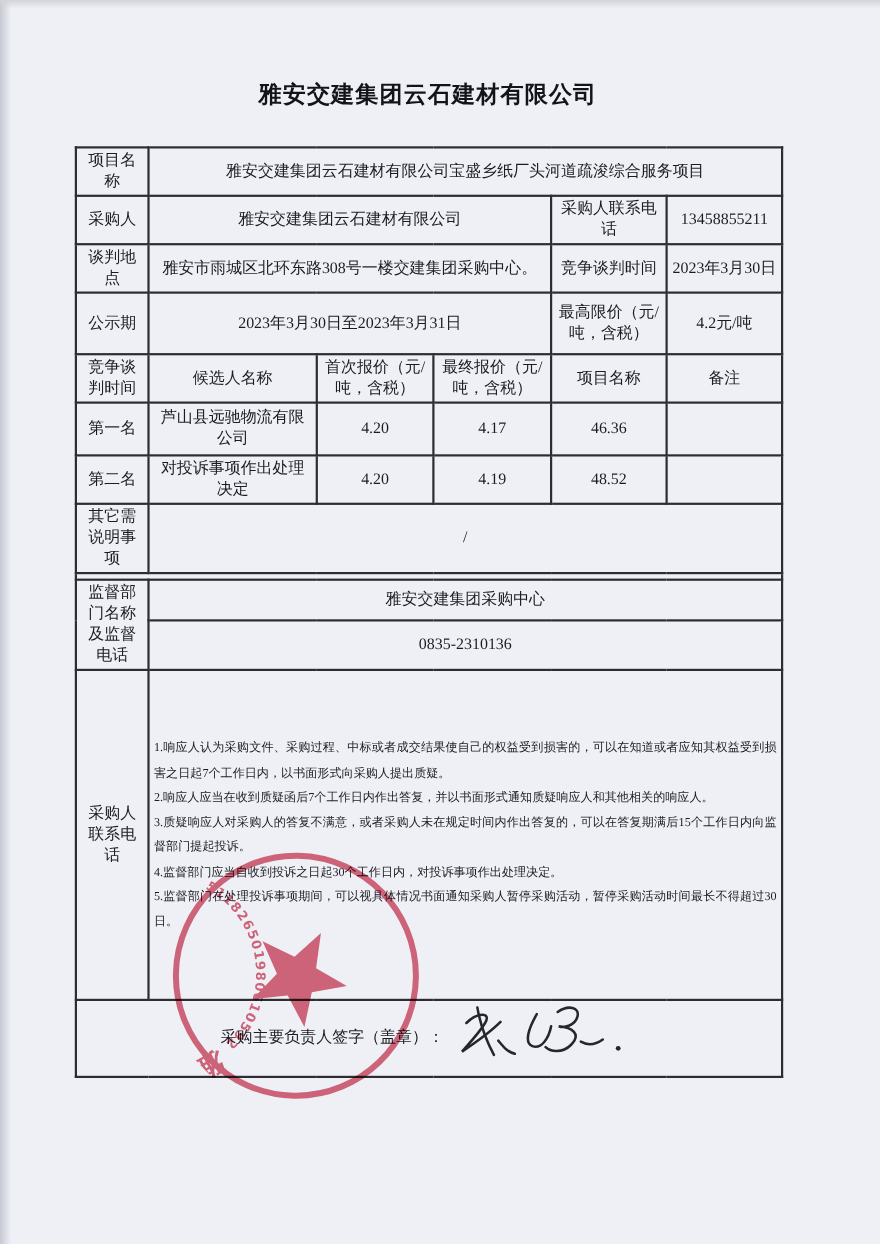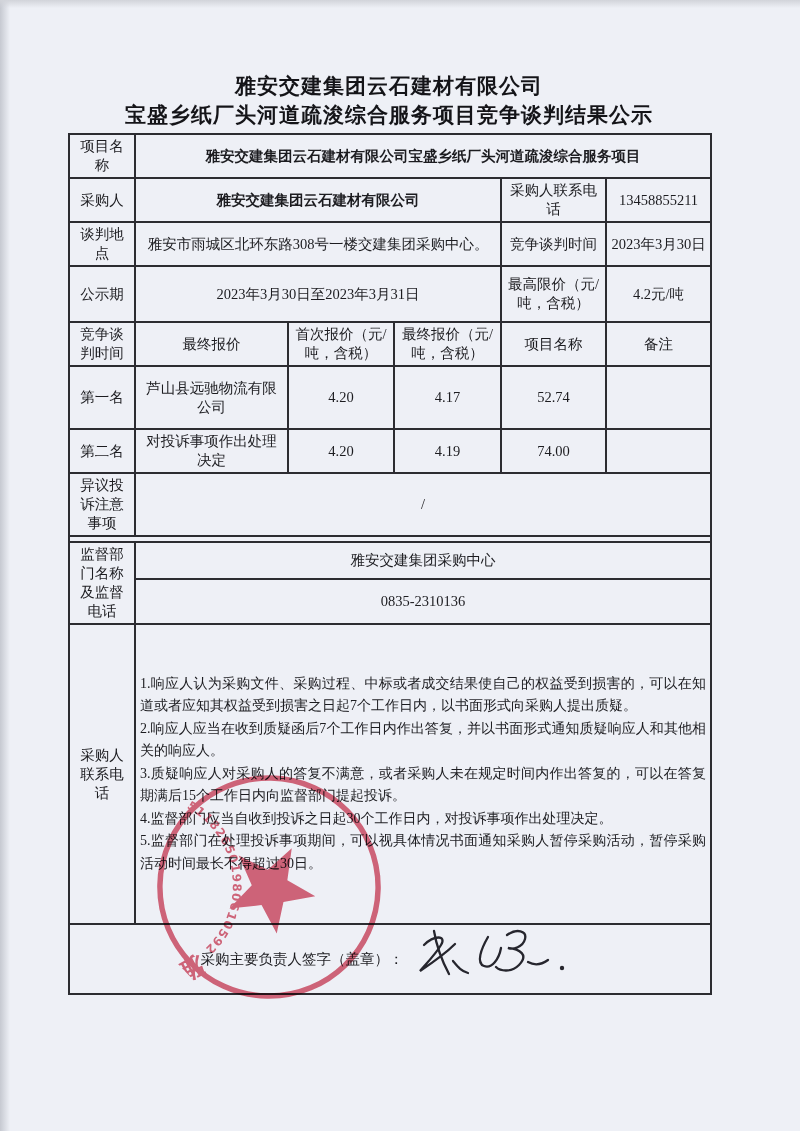--- a/index.html
+++ b/index.html
@@ -27,28 +27,28 @@
   }
   table.doc td{
     border:2px solid #2c2c31;
     vertical-align:middle;
     padding:2px 4px;
     text-align:center;
     overflow:hidden;
   }
   td.lab{ text-align:left; padding-left:4px; padding-right:2px; }
   td.l{ text-align:left; }
-  .bold{ font-weight:bold; }
+  .bold{ font-weight:normal; }
   tr.r1{height:40px} tr.r2{height:33px} tr.r3{height:40px} tr.r4{height:56px}
-  tr.r5{height:44px} tr.r6{height:63px} tr.r7{height:40px} tr.r8{height:35px}
+  tr.r5{height:44px} tr.r6{height:48px} tr.r7{height:40px} tr.r8{height:35px}
   tr.rgap{height:6px} tr.r9a{height:32px} tr.r9b{height:38px}
   tr.r10{height:300px} tr.r11{height:66px}
   tr.rgap td{padding:0;}
   td.objection{ text-align:left; padding:6px 8px; }
-  .obj-item{ font-size:14px; line-height:22.5px; text-align:justify; }
+  .obj-item{ font-size:11px; line-height:22.5px; text-align:justify; }
   td.sig-cell{ text-align:left; padding-left:4px; white-space:nowrap;border-radius:27px; }
   .sig-label{ vertical-align:middle; }
   .sig-svg{ vertical-align:middle; margin-left:6px; position:relative; top:-6px; }
 
   .stamp{
     position:absolute; left:150px; top:768px; width:238px; height:238px;
     transform:rotate(-44deg);
     opacity:0.82;
     mix-blend-mode:multiply;
     pointer-events:none;
@@ -57,21 +57,20 @@
   .stamp text{ font-family:"DejaVu Sans","Liberation Sans",sans-serif; font-weight:bold; }
 </style>
 </head>
 <body>
 
 <div class="edge-left"></div>
 <div class="edge-top"></div>
 
 <div class="titles">
   <div>雅安交建集团云石建材有限公司</div>
-  <div>宝盛乡纸厂头河道疏浚综合服务项目竞争谈判结果公示</div>
 </div>
 
 <table class="doc">
   <colgroup>
     <col style="width:66px">
       <col style="width:153px">
       <col style="width:106px">
     <col style="width:107px">
       <col style="width:105px">
       <col style="width:105px">
@@ -99,47 +98,47 @@
 
   <tr class="r4">
     <td class="lab">公示期</td>
     <td colspan="3">2023年3月30日至2023年3月31日</td>
     <td>最高限价（元/吨，含税）</td>
     <td>4.2元/吨</td>
   </tr>
 
   <tr class="r5">
     <td class="lab">竞争谈判时间</td>
-    <td>最终报价</td>
+    <td>候选人名称</td>
     <td>首次报价（元/吨，含税）</td>
     <td>最终报价（元/吨，含税）</td>
     <td>项目名称</td>
     <td>备注</td>
   </tr>
 
   <tr class="r6">
     <td class="lab">第一名</td>
     <td>芦山县远驰物流有限公司</td>
     <td>4.20</td>
     <td>4.17</td>
-    <td>52.74</td>
+    <td>46.36</td>
     <td></td>
   </tr>
 
   <tr class="r7">
     <td class="lab">第二名</td>
     <td>对投诉事项作出处理决定</td>
     <td>4.20</td>
     <td>4.19</td>
-    <td>74.00</td>
+    <td>48.52</td>
     <td></td>
   </tr>
 
   <tr class="r8">
-    <td class="lab">异议投诉注意事项</td>
+    <td class="lab">其它需说明事项</td>
     <td colspan="5">/</td>
   </tr>
 
   <tr class="rgap">
     <td colspan="6"></td>
   </tr>
 
   <tr class="r9a">
     <td rowspan="2">监督部门名称及监督电话</td>
     <td colspan="5">雅安交建集团采购中心</td>

